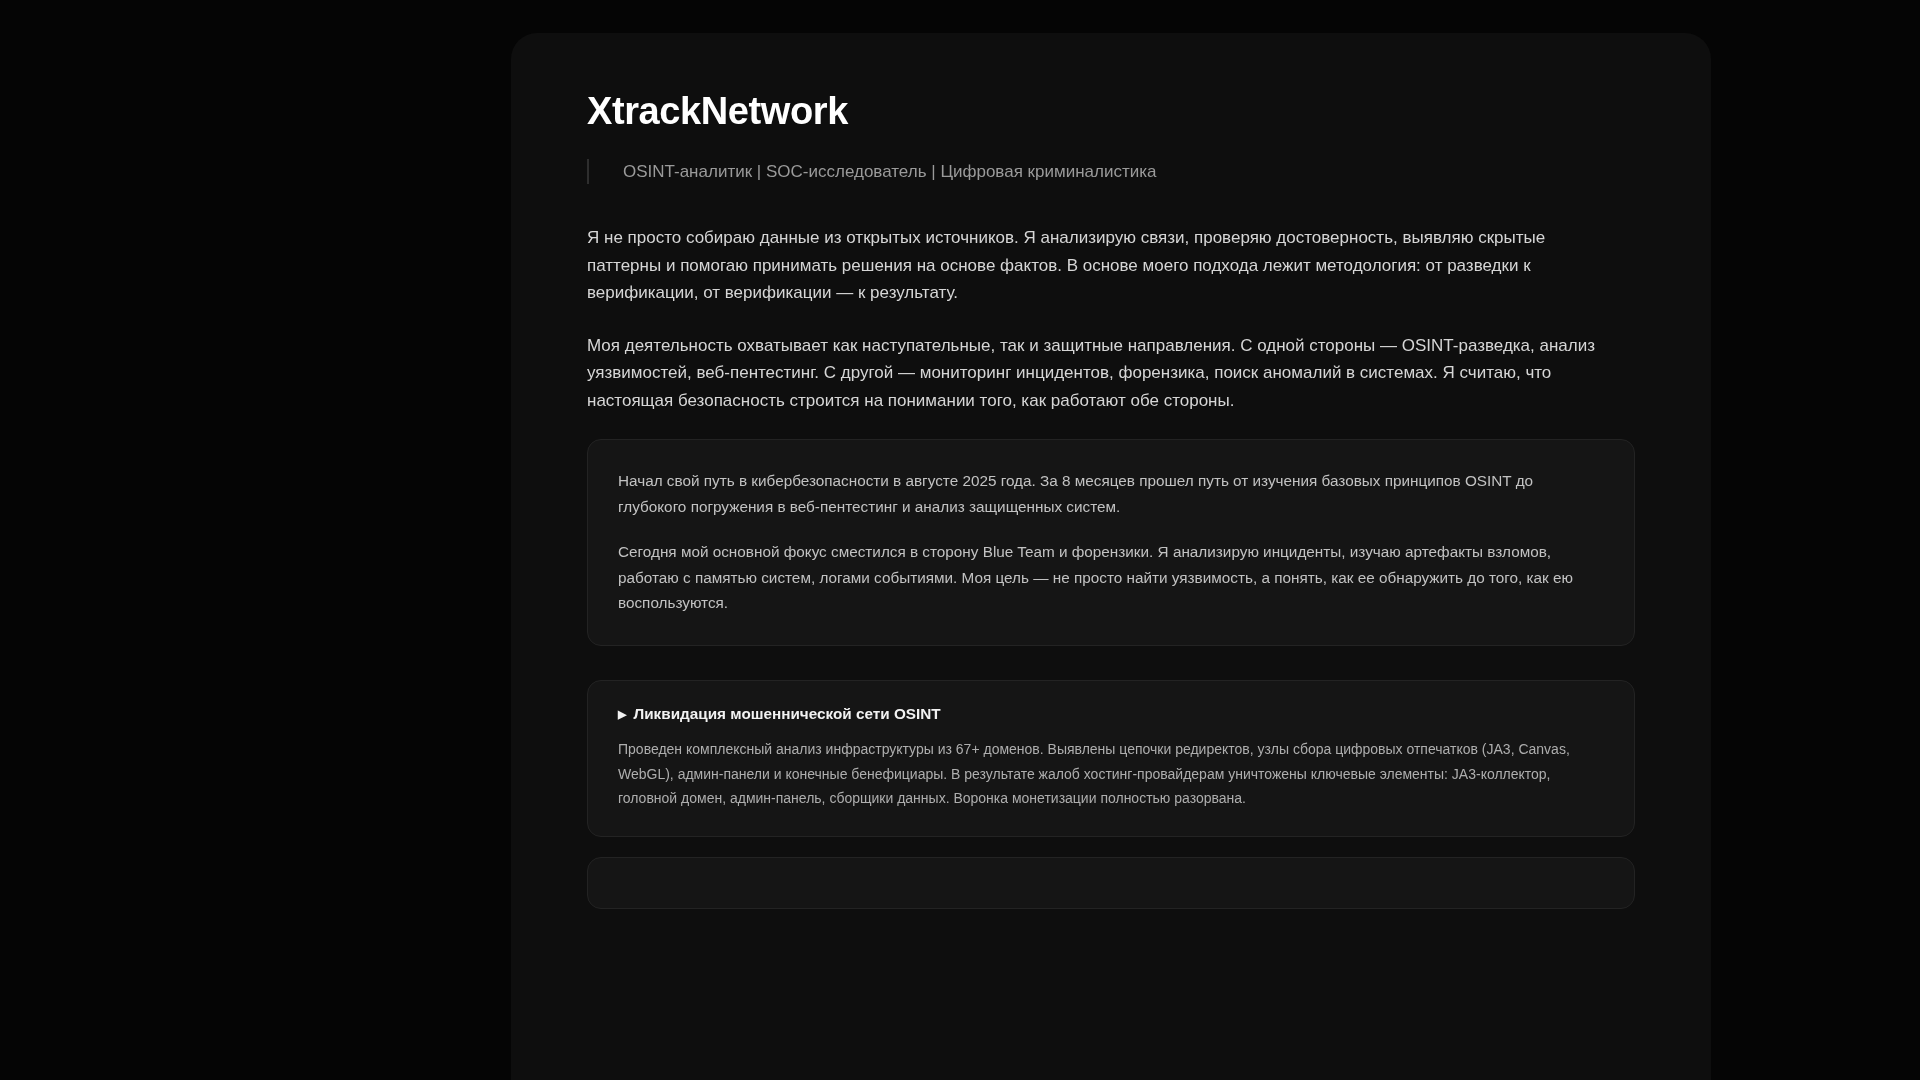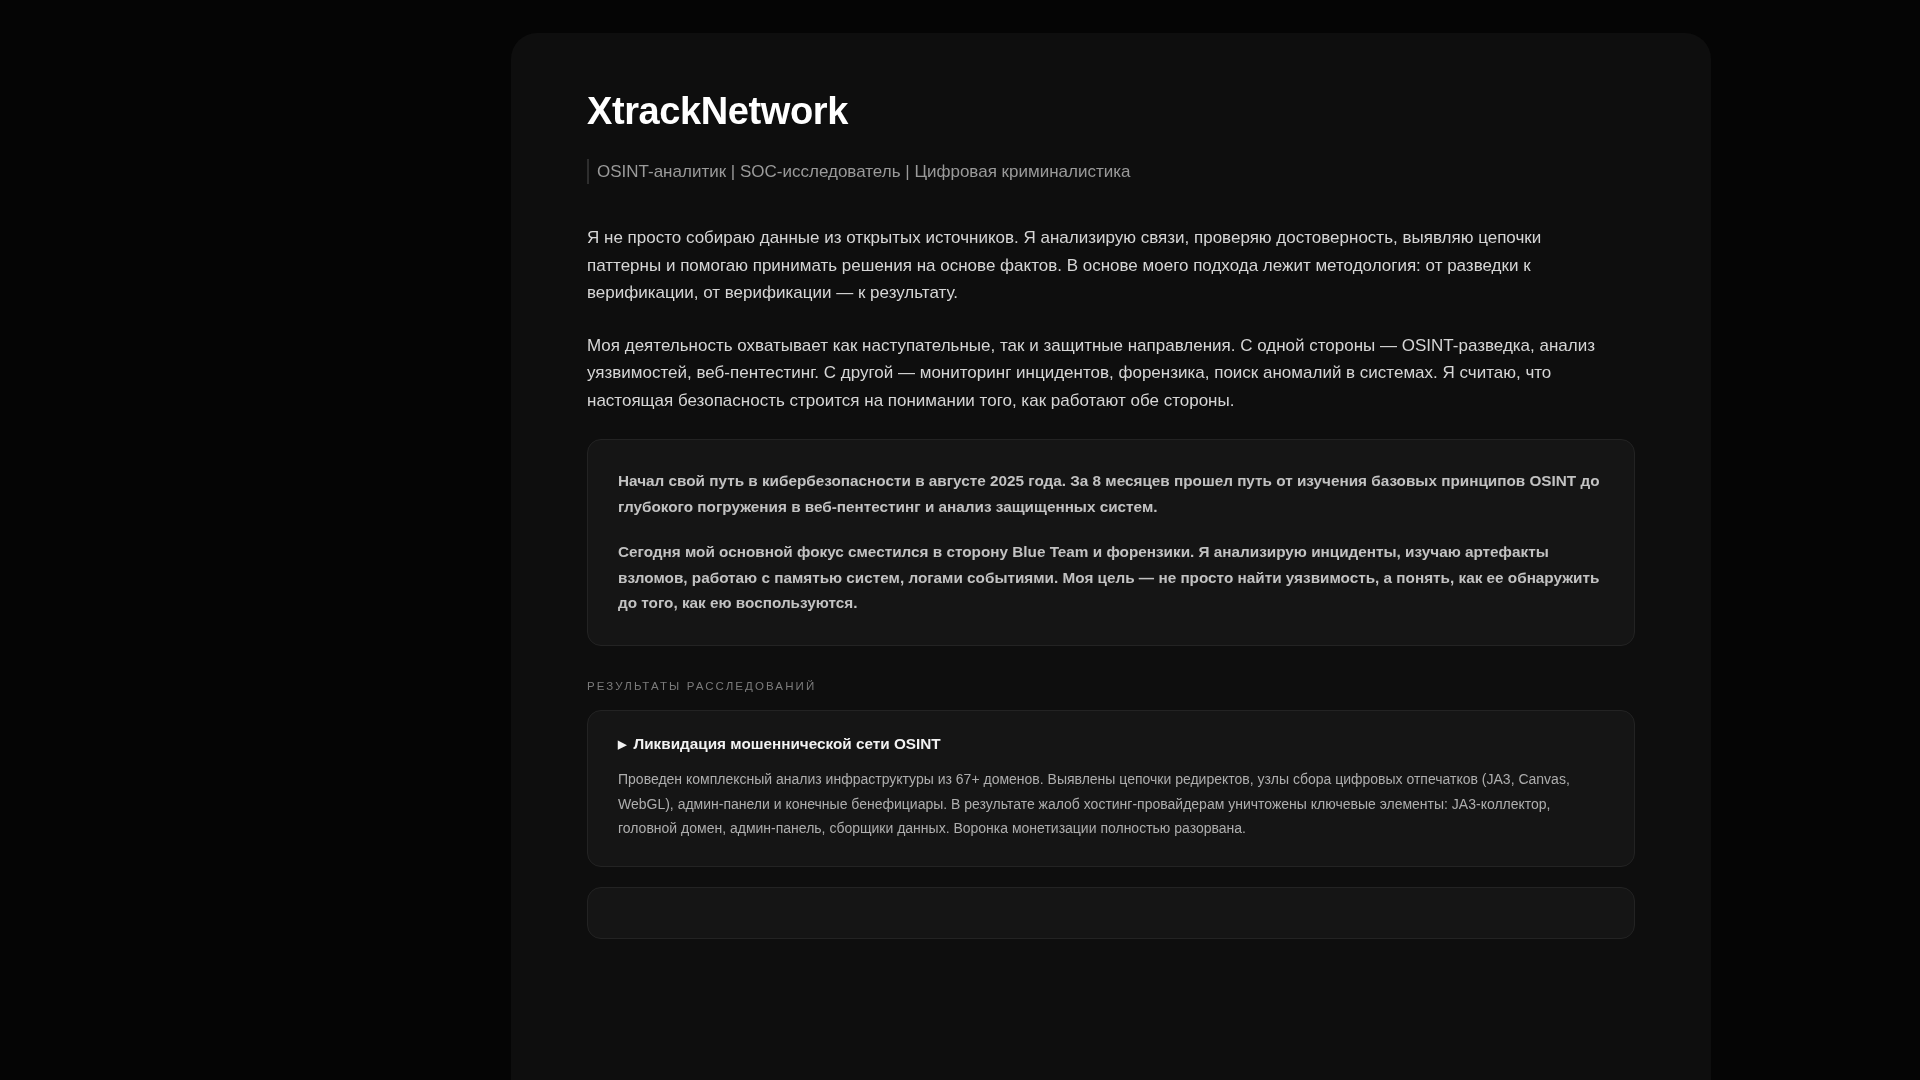--- a/index.html
+++ b/index.html
@@ -39,21 +39,21 @@
     font-size: 38px;
     line-height: 1.1;
     font-weight: 700;
     color: #ffffff;
     letter-spacing: -0.4px;
     margin-bottom: 26px;
   }
 
   .subtitle-wrap {
     border-left: 2px solid #2e2e2e;
-    padding-left: 8px;
+    padding-left: 34px;
     margin-bottom: 40px;
   }
 
   .subtitle {
     font-size: 17px;
     line-height: 1.5;
     color: #9a9a9a;
     font-weight: 400;
   }
 
@@ -74,21 +74,20 @@
     margin-top: 32px;
     margin-bottom: 18px;
   }
 
   .panel {
     background: #151515;
     border: 1px solid #232323;
     border-radius: 14px;
     padding: 28px 30px 30px 30px;
     margin-bottom: 34px;
-    font-weight: bold;
   }
 
   .panel-p {
     font-size: 15.3px;
     line-height: 1.66;
     color: #c2c2c2;
     margin-bottom: 20px;
   }
   .panel-p:last-child { margin-bottom: 0; }
 
@@ -132,31 +131,30 @@
 
   <div class="page-card">
 
     <h1 class="site-title">XtrackNetwork</h1>
 
     <div class="subtitle-wrap">
       <div class="subtitle">OSINT-аналитик | SOC-исследователь | Цифровая криминалистика</div>
     </div>
 
 
-    <p class="intro-p">Я не просто собираю данные из открытых источников. Я анализирую связи, проверяю достоверность, выявляю цепочки паттерны и помогаю принимать решения на основе фактов. В основе моего подхода лежит методология: от разведки к верификации, от верификации — к результату.</p>
+    <p class="intro-p">Я не просто собираю данные из открытых источников. Я анализирую связи, проверяю достоверность, выявляю скрытые паттерны и помогаю принимать решения на основе фактов. В основе моего подхода лежит методология: от разведки к верификации, от верификации — к результату.</p>
 
     <p class="intro-p">Моя деятельность охватывает как наступательные, так и защитные направления. С одной стороны — OSINT-разведка, анализ уязвимостей, веб-пентестинг. С другой — мониторинг инцидентов, форензика, поиск аномалий в системах. Я считаю, что настоящая безопасность строится на понимании того, как работают обе стороны.</p>
 
 
     <div class="panel">
       <p class="panel-p">Начал свой путь в кибербезопасности в августе 2025 года. За 8 месяцев прошел путь от изучения базовых принципов OSINT до глубокого погружения в веб-пентестинг и анализ защищенных систем.</p>
       <p class="panel-p">Сегодня мой основной фокус сместился в сторону Blue Team и форензики. Я анализирую инциденты, изучаю артефакты взломов, работаю с памятью систем, логами событиями. Моя цель — не просто найти уязвимость, а понять, как ее обнаружить до того, как ею воспользуются.</p>
     </div>
 
-    <div class="section-label">РЕЗУЛЬТАТЫ РАССЛЕДОВАНИЙ</div>
 
     <div class="case-card">
       <div class="case-summary">
         <span class="disclosure-tri">▶</span>
         <span>Ликвидация мошеннической сети OSINT</span>
       </div>
       <div class="case-body">Проведен комплексный анализ инфраструктуры из 67+ доменов. Выявлены цепочки редиректов, узлы сбора цифровых отпечатков (JA3, Canvas, WebGL), админ-панели и конечные бенефициары. В результате жалоб хостинг-провайдерам уничтожены ключевые элементы: JA3-коллектор, головной домен, админ-панель, сборщики данных. Воронка монетизации полностью разорвана.</div>
     </div>
 
     <div class="case-card">

